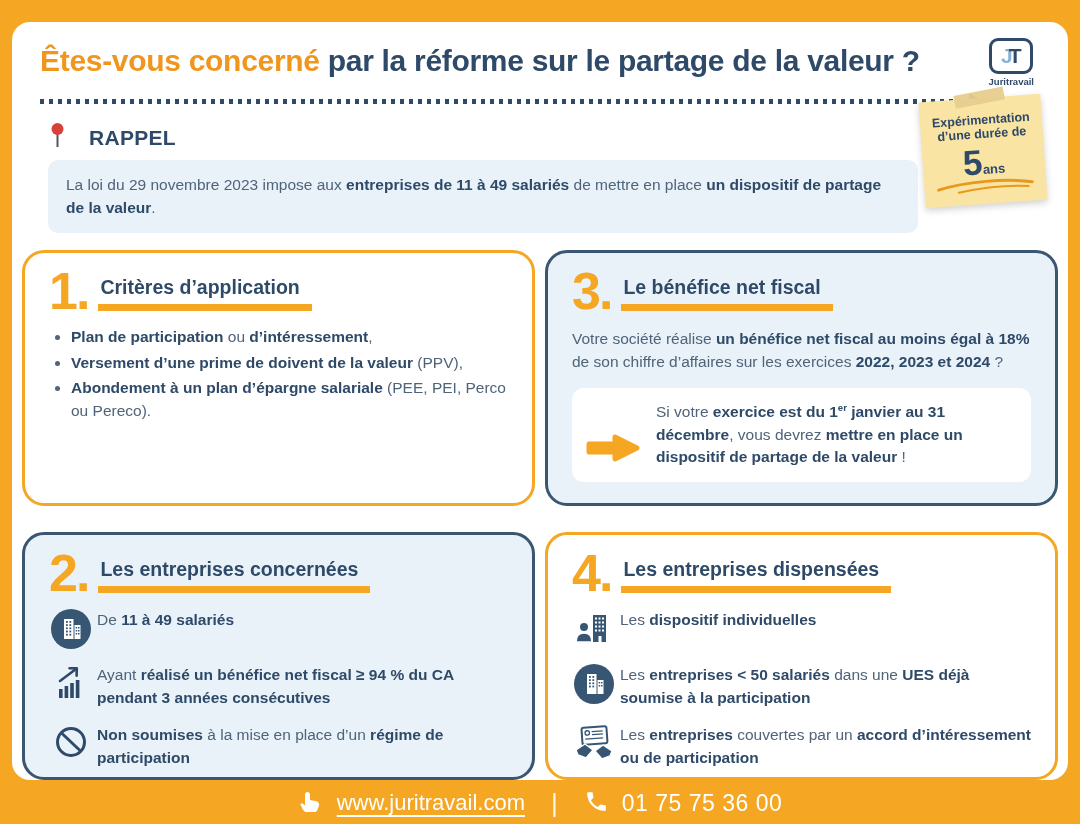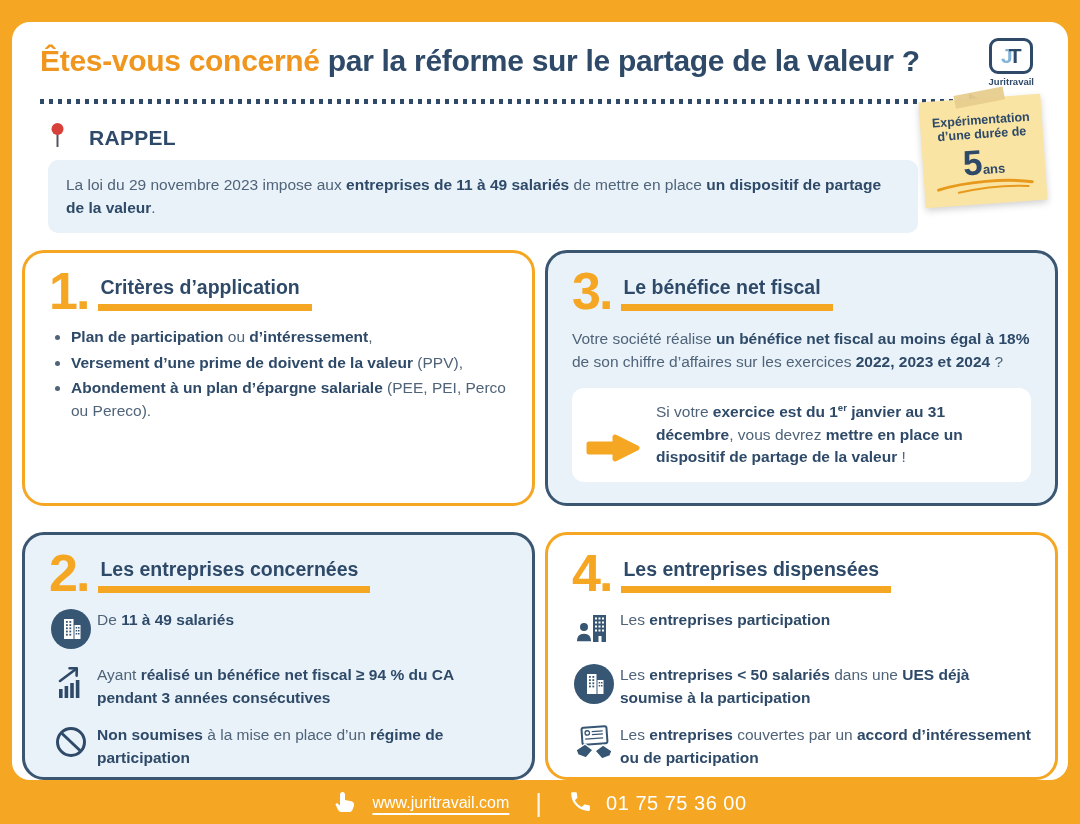--- a/index.html
+++ b/index.html
@@ -69,23 +69,23 @@
   .bullets{margin:14px 0 0 22px;}
   .bullets li{margin-top:3px;color:var(--text);font-size:15.5px;line-height:1.45;}
   .callout{background:#fff;border-radius:12px;margin-top:15px;padding:13px 14px 13px 12px;
            display:flex;align-items:flex-end;gap:14px;}
   .item{display:flex;align-items:flex-start;gap:4px;margin-top:15px;}
   .item .ic{width:44px;flex:0 0 44px;display:flex;justify-content:center;align-items:center;}
   
   .footer{position:absolute;left:0;bottom:0;width:100%;height:42px;display:flex;
           align-items:center;justify-content:center;gap:26px;color:#fff;}
   .f-group{display:flex;align-items:center;gap:13px;}
-  .f-site{font-size:16px;color:#fff;text-decoration:underline;text-underline-offset:5px;
+  .f-site{font-size:22px;color:#fff;text-decoration:underline;text-underline-offset:5px;
           text-decoration-thickness:1.5px;cursor:pointer;}
-  .f-phone{font-size:20px;color:#fff;letter-spacing:.5px;cursor:pointer;}
+  .f-phone{font-size:23px;color:#fff;letter-spacing:.5px;cursor:pointer;}
   .f-div{font-size:26px;color:rgba(255,255,255,.9);font-weight:300;}
 </style>
 </head>
 <body>
 
 <div class="card">
 
   <div class="header-row">
     <div class="title">
       <span class="t-orange">Êtes-vous concerné</span><span class="t-navy"> par la réforme sur le partage de la valeur ?</span>
@@ -239,21 +239,21 @@
                 <rect x="28" y="16.5" width="2" height="2"></rect>
               <rect x="21" y="20.5" width="2" height="2"></rect>
                 <rect x="24.5" y="20.5" width="2" height="2"></rect>
                 <rect x="28" y="20.5" width="2" height="2"></rect>
               <rect x="24.5" y="27" width="3" height="6"></rect>
             </g>
             <circle cx="10" cy="18" r="4.8" fill="#375673" stroke="#fff" stroke-width="1.6"></circle>
             <path d="M2 33 q0 -9 8 -9 q8 0 8 9 z" fill="#375673" stroke="#fff" stroke-width="1.6"></path>
           </svg>
         </span>
-        <div class="body-text rich"><span>Les </span><span class="b">entreprises participation</span></div>
+        <div class="body-text rich"><span>Les </span><span class="b">dispositif individuelles</span></div>
       </div>
       <div class="item">
         <span class="ic">
           <svg width="40" height="40" viewBox="0 0 40 40">
             <circle cx="20" cy="20" r="20" fill="#375673"></circle>
             <rect x="13" y="10" width="9.5" height="20" fill="#fff"></rect>
             <rect x="23.5" y="16" width="6" height="14" fill="#fff"></rect>
             <g fill="#375673">
               <rect x="15" y="12" width="1.8" height="1.8"></rect>
                 <rect x="18.4" y="12" width="1.8" height="1.8"></rect>

